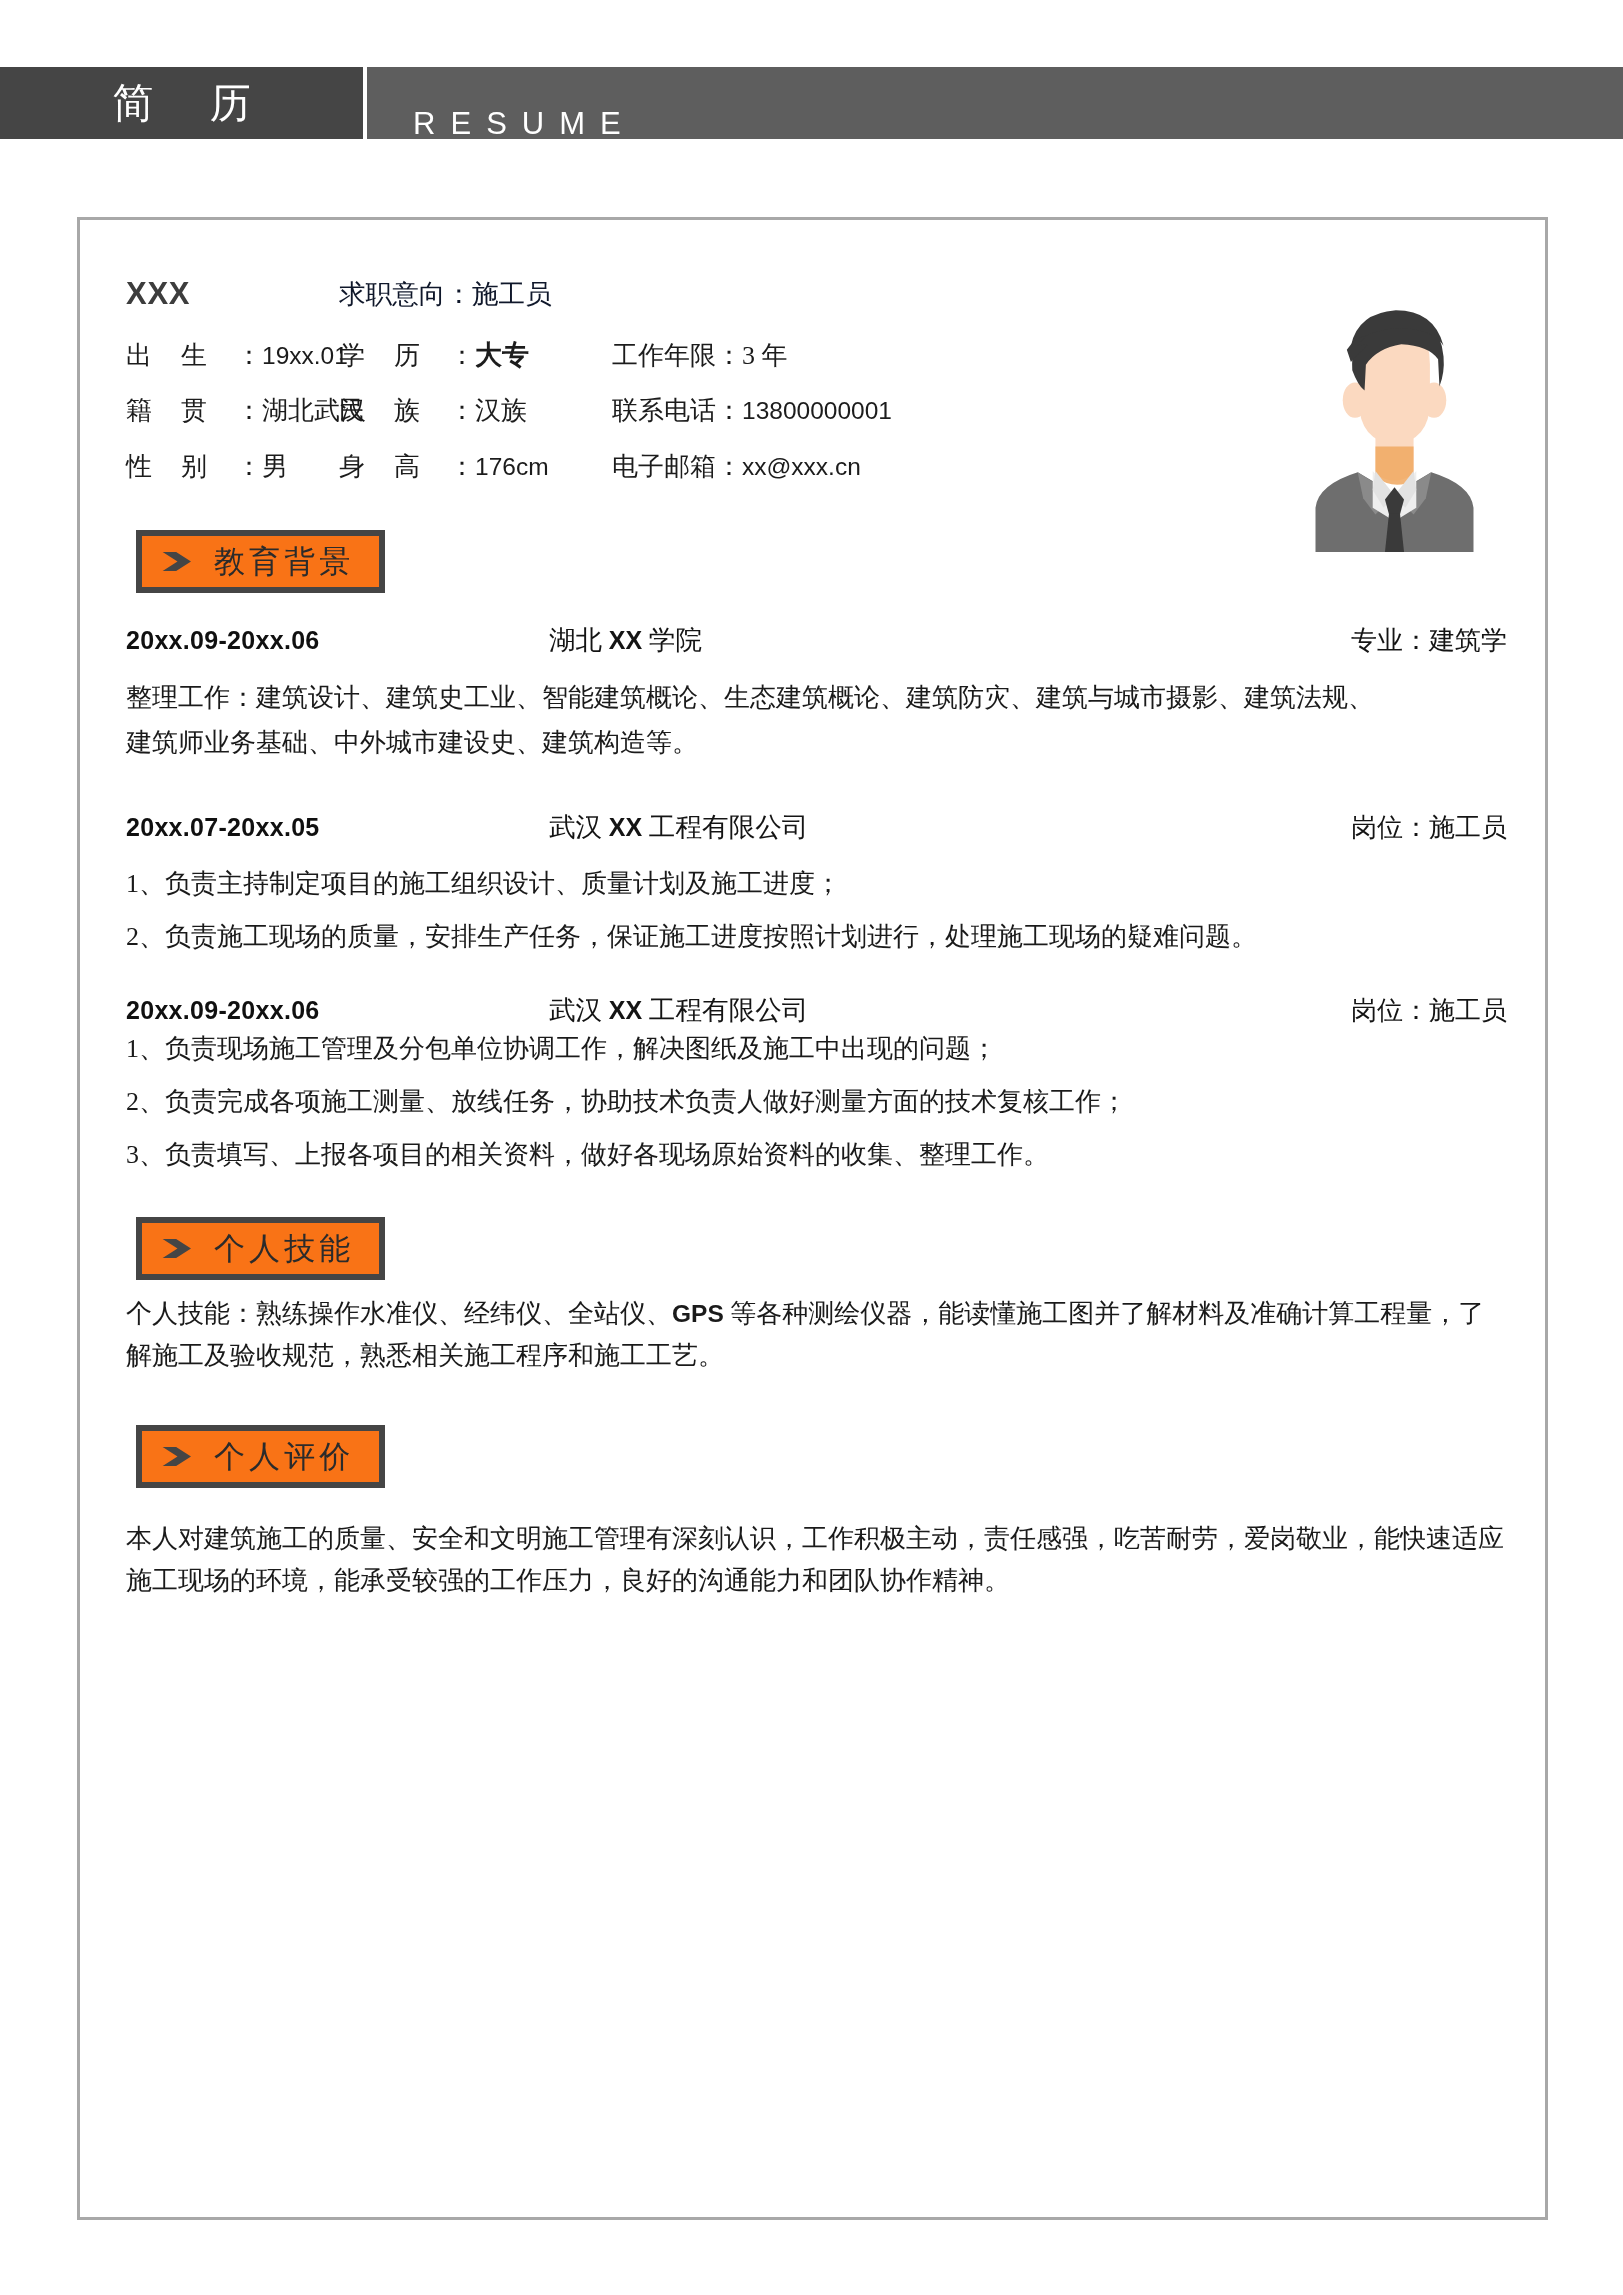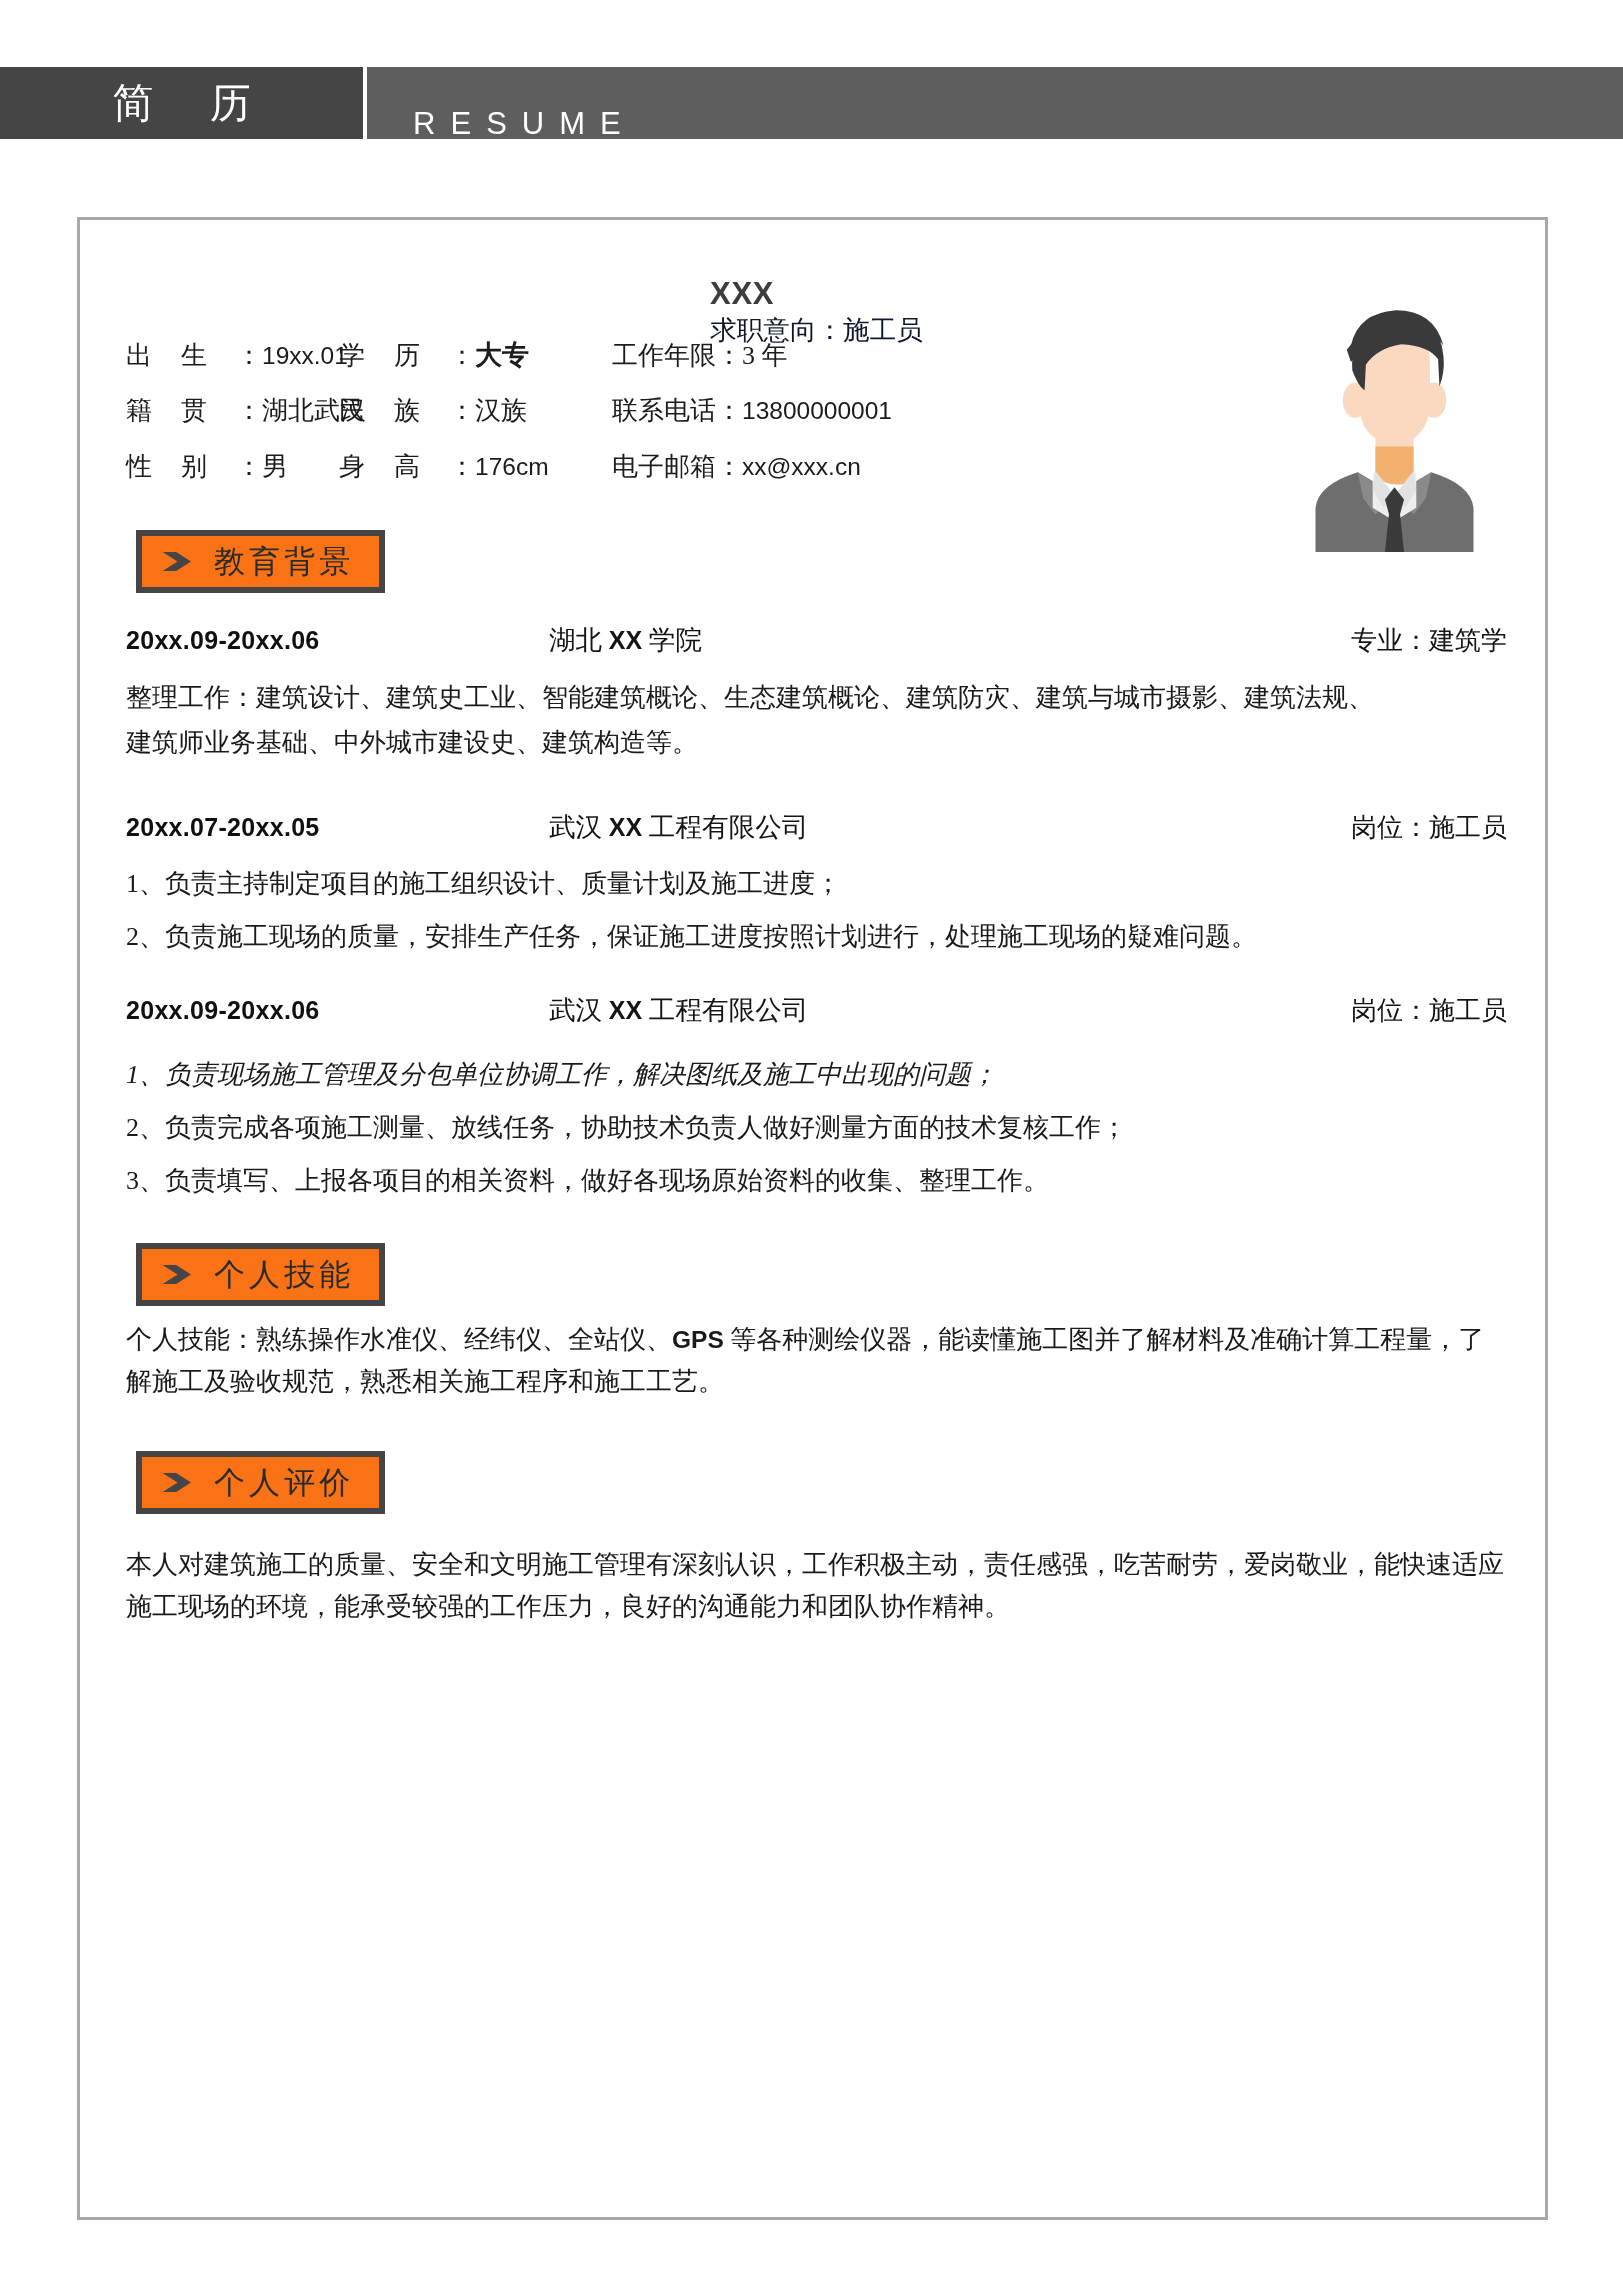--- a/index.html
+++ b/index.html
@@ -83,23 +83,22 @@
     left: 126px;
     top: 276px;
     width: 1381px;
   }
 
   
   #personal-info { position: relative; }
 
   #name-row {
     display: flex;
-    align-items: center;
+    align-items: flex-start;
     height: 40px;
-    flex-direction: column;
   }
   #applicant-name {
     width: 213px;
     font-family: "Liberation Sans", sans-serif;
     font-weight: bold;
     font-size: 31px;
     color: #3d3d3d;
     letter-spacing: 0.7px;
   }
   #job-objective {
@@ -352,21 +351,21 @@
       </div>
       <div class="body-line" style="margin-top:26px;">1、负责主持制定项目的施工组织设计、质量计划及施工进度；</div>
       <div class="body-line" style="margin-top:27px;">2、负责施工现场的质量，安排生产任务，保证施工进度按照计划进行，处理施工现场的疑难问题。</div>
 
       
       <div class="entry-header" style="margin-top:42px;">
         <span class="entry-period">20xx.09-20xx.06</span>
         <span class="entry-org"><span>武汉 </span><span class="hl">XX</span><span> 工程有限公司</span></span>
         <span class="entry-right">岗位：施工员</span>
       </div>
-      <div class="body-line" style="margin-top:34px;font-style:italic;">1、负责现场施工管理及分包单位协调工作，解决图纸及施工中出现的问题；</div>
+      <div class="body-line" style="margin-top:8px;">1、负责现场施工管理及分包单位协调工作，解决图纸及施工中出现的问题；</div>
       <div class="body-line" style="margin-top:27px;">2、负责完成各项施工测量、放线任务，协助技术负责人做好测量方面的技术复核工作；</div>
       <div class="body-line" style="margin-top:27px;">3、负责填写、上报各项目的相关资料，做好各现场原始资料的收集、整理工作。</div>
     </div>
 
     <div class="section" style="margin-top:49px;">
       <div class="section-badge">
         <svg class="section-arrow-icon" viewBox="0 0 48 40">
           <path d="M2 6 L22 6 L44 20 L22 34 L2 34 L24 20 Z" fill="#454545"></path>
         </svg>
         <span class="section-badge-label">个人技能</span>

